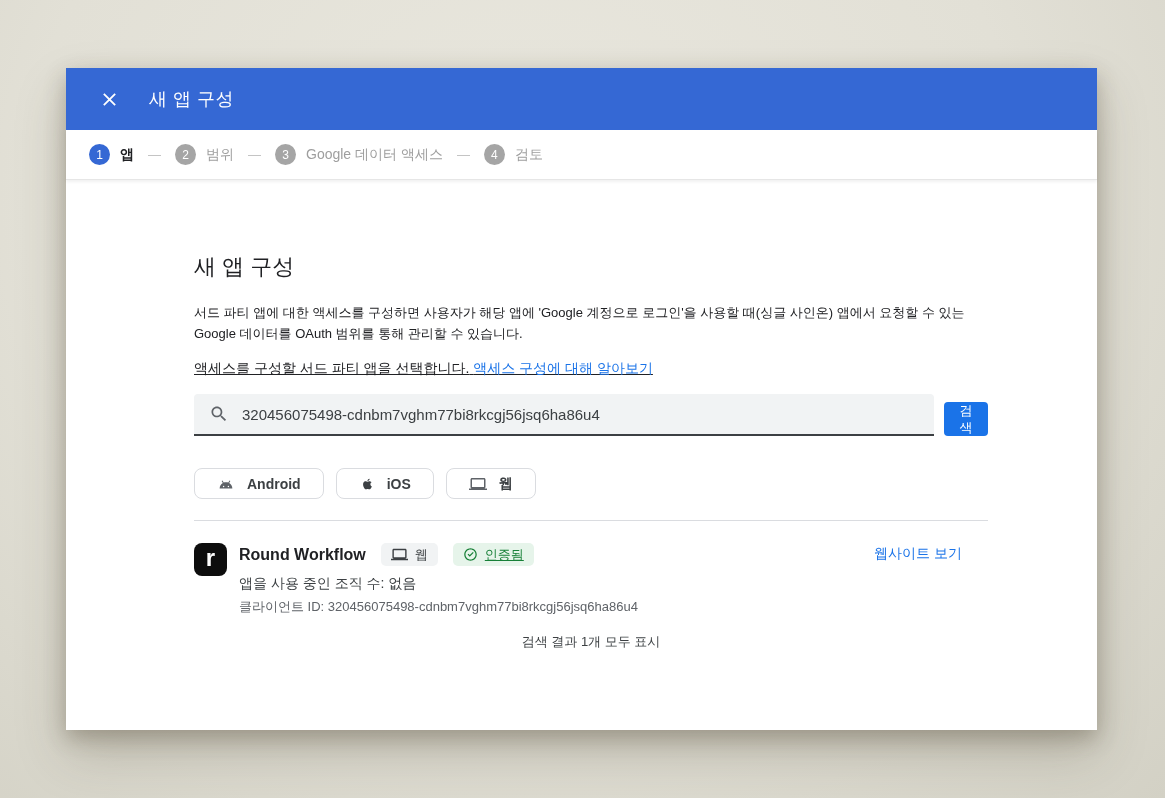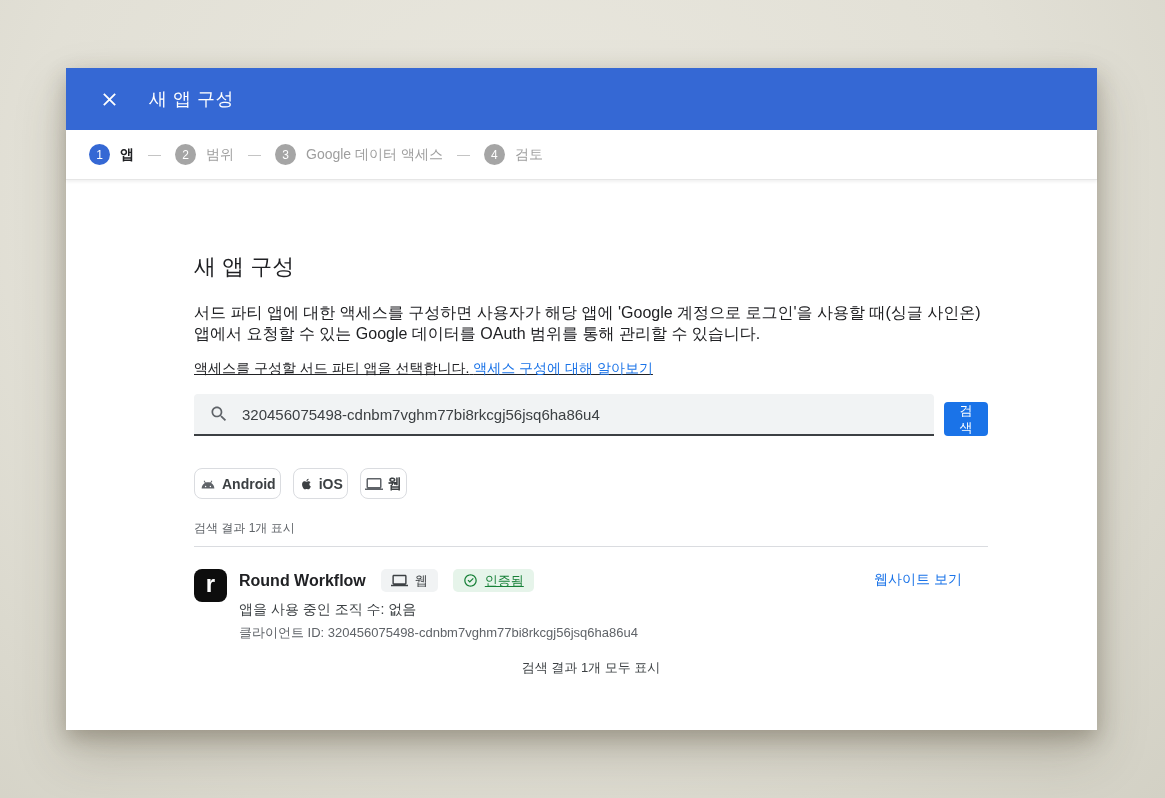--- a/index.html
+++ b/index.html
@@ -26,36 +26,36 @@
   .step-circle { width:21px; height:21px; border-radius:50%; background:#a5a5a5; color:#fff;
     font-size:12px; display:flex; align-items:center; justify-content:center; flex:0 0 auto; }
   .step.active .step-circle { background:#3568d4; }
   .step-label { font-size:14px; color:#9e9e9e; white-space:nowrap; }
   .step.active .step-label { color:#202124; font-weight:bold; }
   .step-sep { color:#bdbdbd; margin:0 14px; font-size:13px; }
   
   .content { padding:72px 0 0 128px; width:922px; }
   .inner { width:794px; }
   .page-heading { font-size:22px; font-weight:400; color:#202124; margin-bottom:20px; }
-  .desc { font-size:16px; color:#202124; line-height:21px; margin-bottom:16px; }
+  .desc { font-size:13px; color:#202124; line-height:21px; margin-bottom:16px; }
   .select-line { font-size:14px; color:#202124; margin-bottom:16px;text-decoration:underline; }
   .learn-link { color:#1a73e8; text-decoration:none; cursor:pointer; }
   
   .search-row { display:flex; align-items:flex-start; margin-bottom:32px; }
   .search-box { flex:1; height:42px; background:#f1f3f4; border-bottom:2px solid #3c4043;
     border-radius:4px 4px 0 0; display:flex; align-items:center; padding:0 15px; gap:13px; }
   .search-input { flex:1; border:none; background:transparent; outline:none;
     font-size:15px; color:#3c4043; font-family:inherit; }
   .search-btn { width:44px; height:34px; margin-left:10px; margin-top:8px; background:#1a73e8; color:#fff;
     border:none; border-radius:4px; font-size:13px; cursor:pointer; font-family:inherit;
     display:flex; align-items:center; justify-content:center; flex:0 0 auto; }
   .search-btn .wrap { display:inline-block; width:14px; line-height:17px; word-break:break-all; white-space:normal; text-align:center; }
   
   .chips-row { display:flex; gap:12px; margin-bottom:21px; }
-  .chip { display:inline-flex; align-items:center; gap:5px; height:31px; padding:0 4px;
+  .chip { display:inline-flex; align-items:center; gap:12px; height:31px; padding:0 22px;
     border:1px solid #dadce0; border-radius:8px; background:#fff; font-size:14px; color:#3c4043;
     font-weight:bold; cursor:pointer; font-family:inherit; }
   .chip svg { flex:0 0 auto; }
   
   .results-count { font-size:12px; color:#5f6368; margin-bottom:9px; }
   .divider { border:none; border-top:1px solid #dadce0; margin-bottom:22px; }
   .result-row { display:flex; align-items:flex-start; }
   .app-logo { width:33px; height:33px; border-radius:8px; background:#0d0d0d; color:#fff;
     display:flex; align-items:center; justify-content:center; font-size:24px; font-weight:bold;
     padding-bottom:3px; flex:0 0 auto; }
@@ -157,21 +157,20 @@
         <button class="chip">
           <span style="display:flex">
             <svg width="18" height="18" viewBox="0 0 24 24" fill="#5f6368">
                 <path d="M20 18c1.1 0 2-.9 2-2V6c0-1.1-.9-2-2-2H4c-1.1 0-2 .9-2 2v10c0 1.1.9 2 2 2H0v2h24v-2h-4zM4 6h16v10H4V6z"></path>
               </svg>
           </span>
           <span>웹</span>
         </button>
       </div>
 
-      <div class="results-count">검색 결과 1개 표시</div>
       <hr class="divider">
 
       <div class="result-row">
         <div class="app-logo">
           <span>r</span>
         </div>
         <div class="result-info">
           <div class="name-row">
             <span class="app-name">Round Workflow</span>
             <span class="badge platform">

